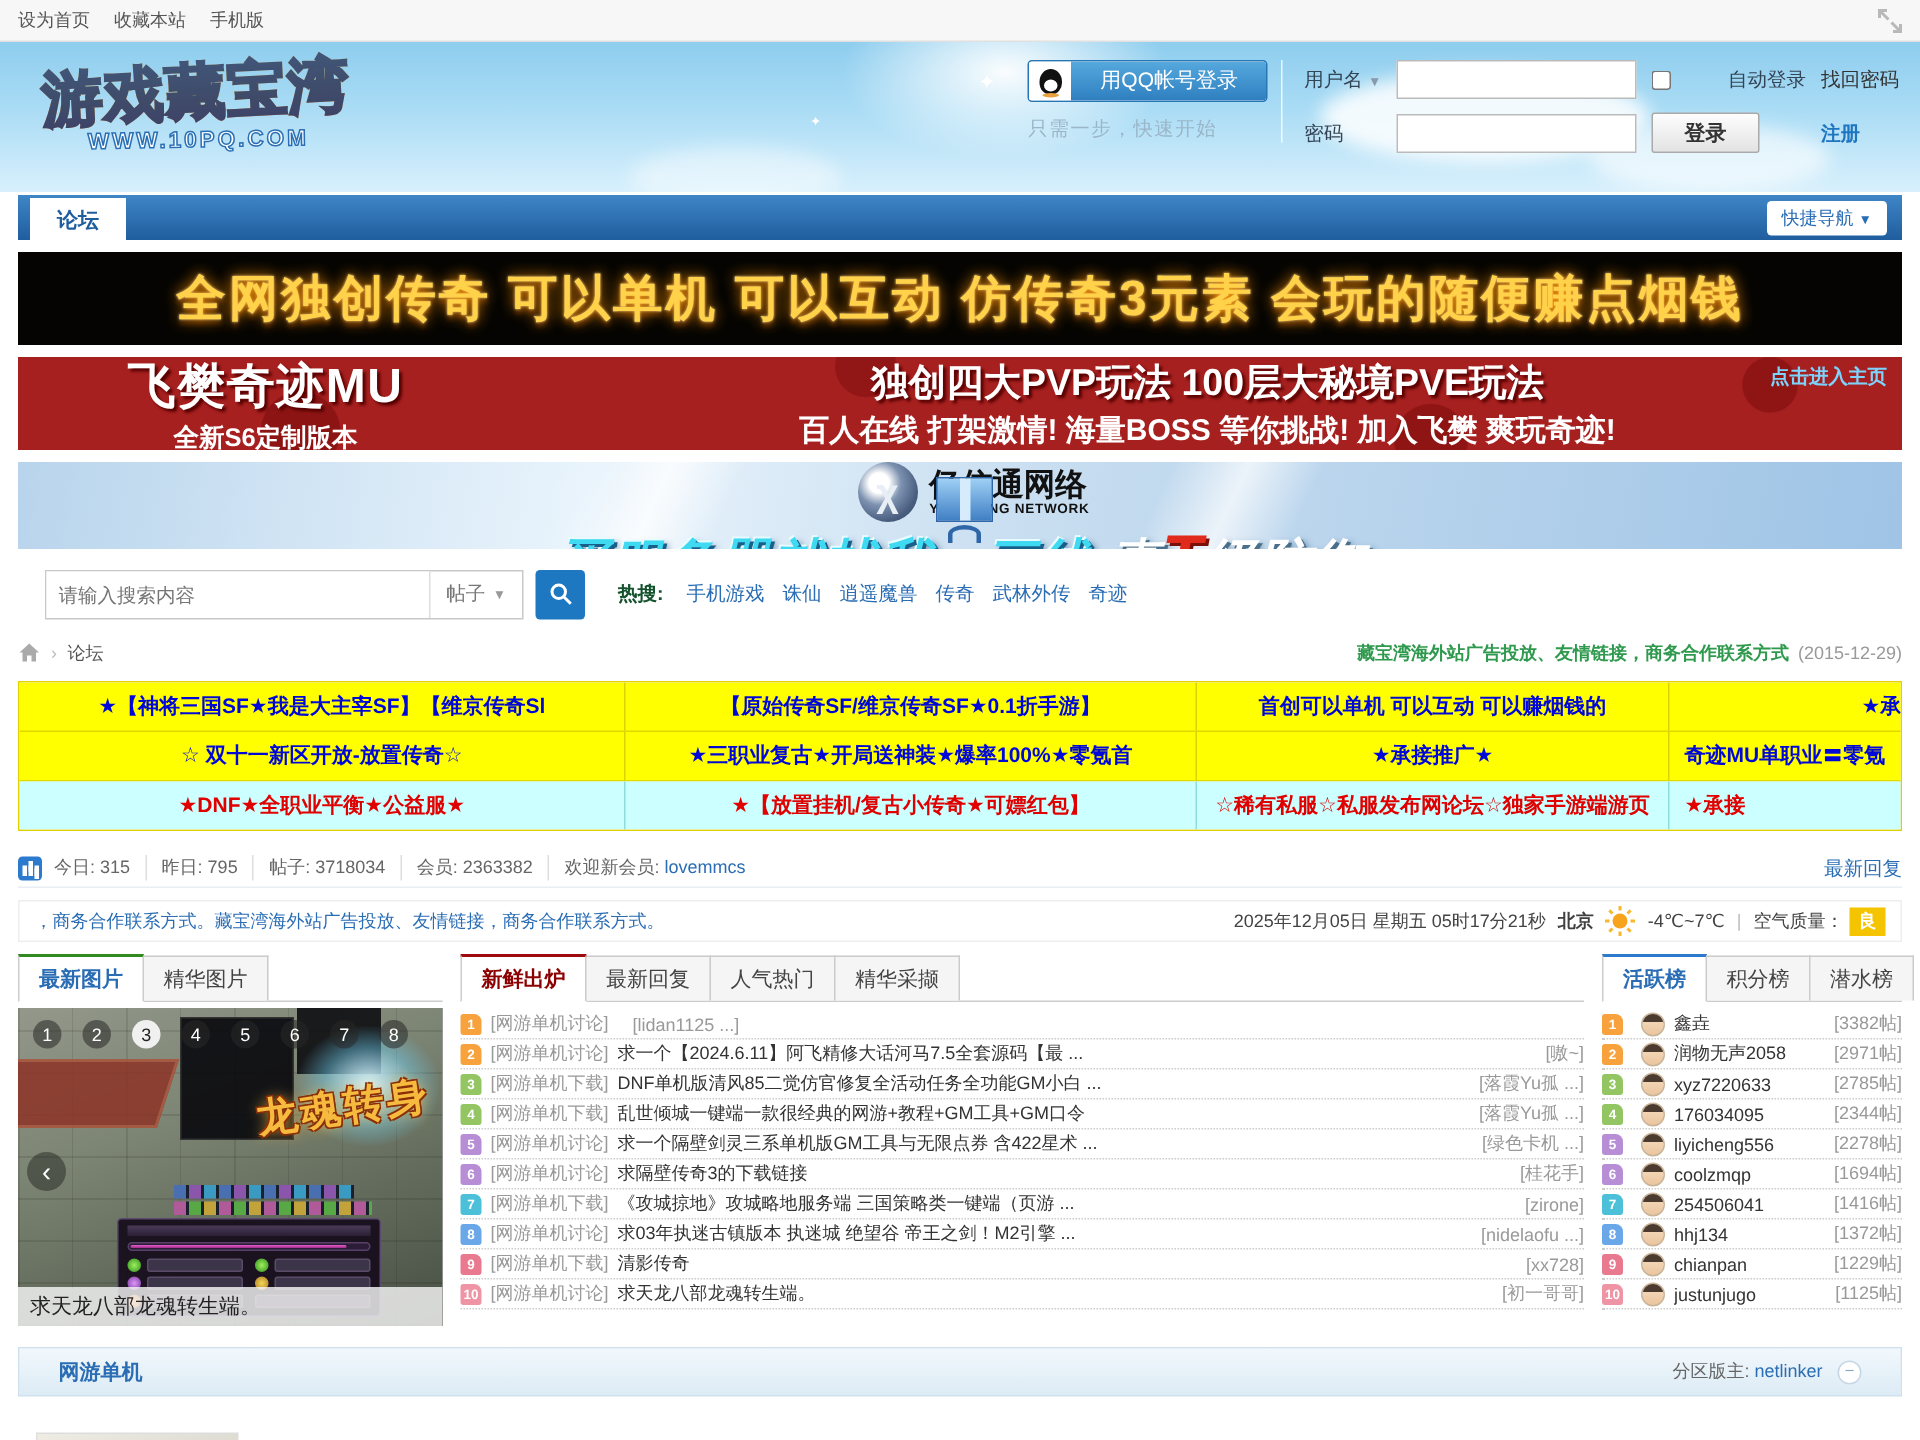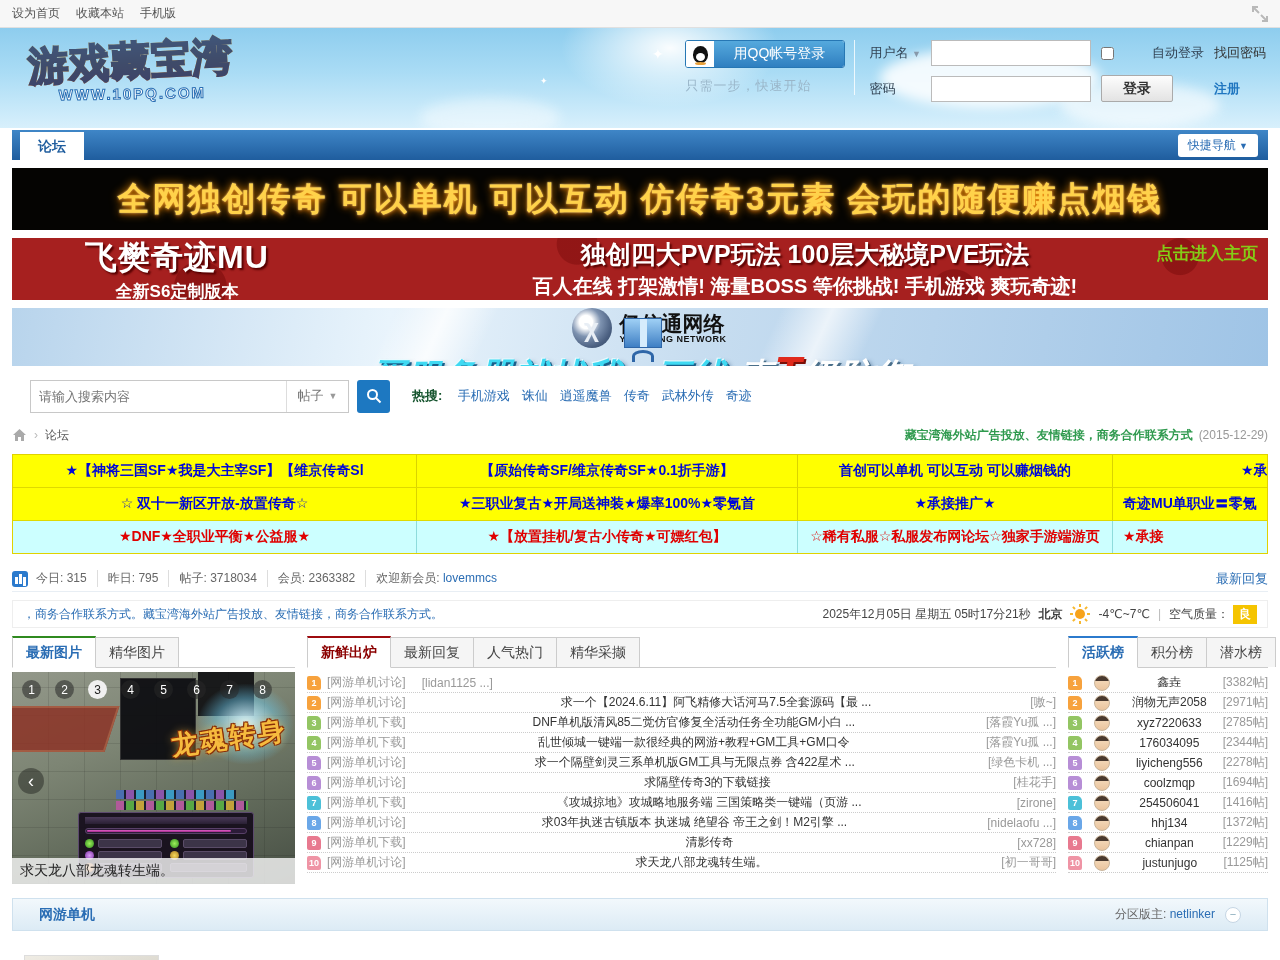--- a/index.html
+++ b/index.html
@@ -1,17 +1,17 @@
 <!DOCTYPE html>
 <html><head>
 <meta charset="utf-8">
 <style>
   * { margin:0; padding:0; box-sizing:border-box; }
   body { font-family:"Liberation Sans","DejaVu Sans",sans-serif; background:#fff; }
-  a { text-decoration:none; cursor:pointer;text-align:center; }
+  a { text-decoration:none; cursor:pointer; }
   .wrap { position:relative; width:1280px; height:960px; overflow:hidden; background:#fff; margin:0 auto; }
 
   
   .topbar { height:28px; background:#f7f7f7; border-bottom:1px solid #e0e0e0; display:flex; align-items:center; padding:0 12px; font-size:12px; }
   .topbar a { color:#555; margin-right:16px; }
   .topbar .spacer { flex:1; }
   .expand-ic { width:16px; height:16px; opacity:.55; }
 
   
   .sky { position:relative; height:100px; background:linear-gradient(180deg,#8ecdee 0%,#aadcf5 45%,#d8f0fc 100%); overflow:hidden; }
@@ -66,21 +66,21 @@
       radial-gradient(circle at 45% 10%, rgba(120,10,10,.45) 0 20px, transparent 21px),
       radial-gradient(circle at 75% 90%, rgba(120,10,10,.5) 0 24px, transparent 25px),
       radial-gradient(circle at 93% 30%, rgba(120,10,10,.5) 0 18px, transparent 19px); }
   .b2 > div { position:relative; }
   .b2 .left { width:330px; text-align:center; }
   .b2 .left .t { font-size:32px; font-weight:bold; text-shadow:2px 2px 2px #500; letter-spacing:1px; }
   .b2 .left .s { font-size:17px; font-weight:bold; }
   .b2 .mid { flex:1; text-align:center; }
   .b2 .mid .m1 { font-size:25px; font-weight:bold; text-shadow:2px 2px 2px #500; }
   .b2 .mid .m2 { font-size:20px; font-weight:bold; margin-top:2px; }
-  .b2 .corner { position:absolute; right:10px; top:4px; color:#84cc16; font-size:17px; font-weight:bold; }
+  .b2 .corner { position:absolute; right:10px; top:4px; color:#7dd3fc; font-size:13px; font-weight:bold; }
   .b3 { height:58px; background:linear-gradient(100deg,#b8d4ec 0%,#e9f4fc 30%,#c7ddf0 55%,#9fc4e6 100%); display:flex; align-items:center;flex-direction:column; }
   .b3:before { content:""; position:absolute; inset:0; background:linear-gradient(115deg,transparent 30%,rgba(255,255,255,.8) 34%,transparent 38%,transparent 60%,rgba(255,255,255,.7) 64%,transparent 68%); }
   .b3 .lg { display:flex; align-items:center; margin-left:18px; position:relative; }
   .swirl { width:40px; height:40px; border-radius:50%; background:radial-gradient(circle at 35% 35%,#fff 18%,#7d92b0 40%,#4a5f80 70%,#2e425f 100%); margin-right:8px; position:relative; }
   .swirl:after { content:"χ"; position:absolute; inset:0; color:#e8eef5; font-size:26px; font-weight:bold; display:flex; align-items:center; justify-content:center; }
   .b3 .bn { color:#111; line-height:1.1; }
   .b3 .bn .cn { font-size:21px; font-weight:bold; }
   .b3 .bn .en { font-size:9px; font-weight:bold; letter-spacing:.5px; }
   .gift { width:38px; height:44px; margin:0 16px 0 22px; position:relative; }
   .gift .box { position:absolute; bottom:0; width:38px; height:30px; background:linear-gradient(180deg,#9fd0f5,#3f7fc4); border:1px solid #2e66a8; }
@@ -292,21 +292,21 @@
     <span>全网独创传奇 可以单机 可以互动 仿传奇3元素 会玩的随便赚点烟钱</span>
   </div>
 
   <div class="banner b2">
     <div class="left">
       <div class="t">飞樊奇迹MU</div>
       <div class="s">全新S6定制版本</div>
     </div>
     <div class="mid">
       <div class="m1">独创四大PVP玩法  100层大秘境PVE玩法</div>
-      <div class="m2">百人在线  打架激情!  海量BOSS  等你挑战!  手机游戏  爽玩奇迹!</div>
+      <div class="m2">百人在线  打架激情!  海量BOSS  等你挑战!  加入飞樊  爽玩奇迹!</div>
     </div>
     <div class="corner">点击进入主页</div>
   </div>
 
   <div class="banner b3">
     <div class="lg">
       <span class="swirl"></span>
       <span class="bn">
         <div class="cn">亿信通网络</div>
         <div class="en">YIXINTONG NETWORK</div>

